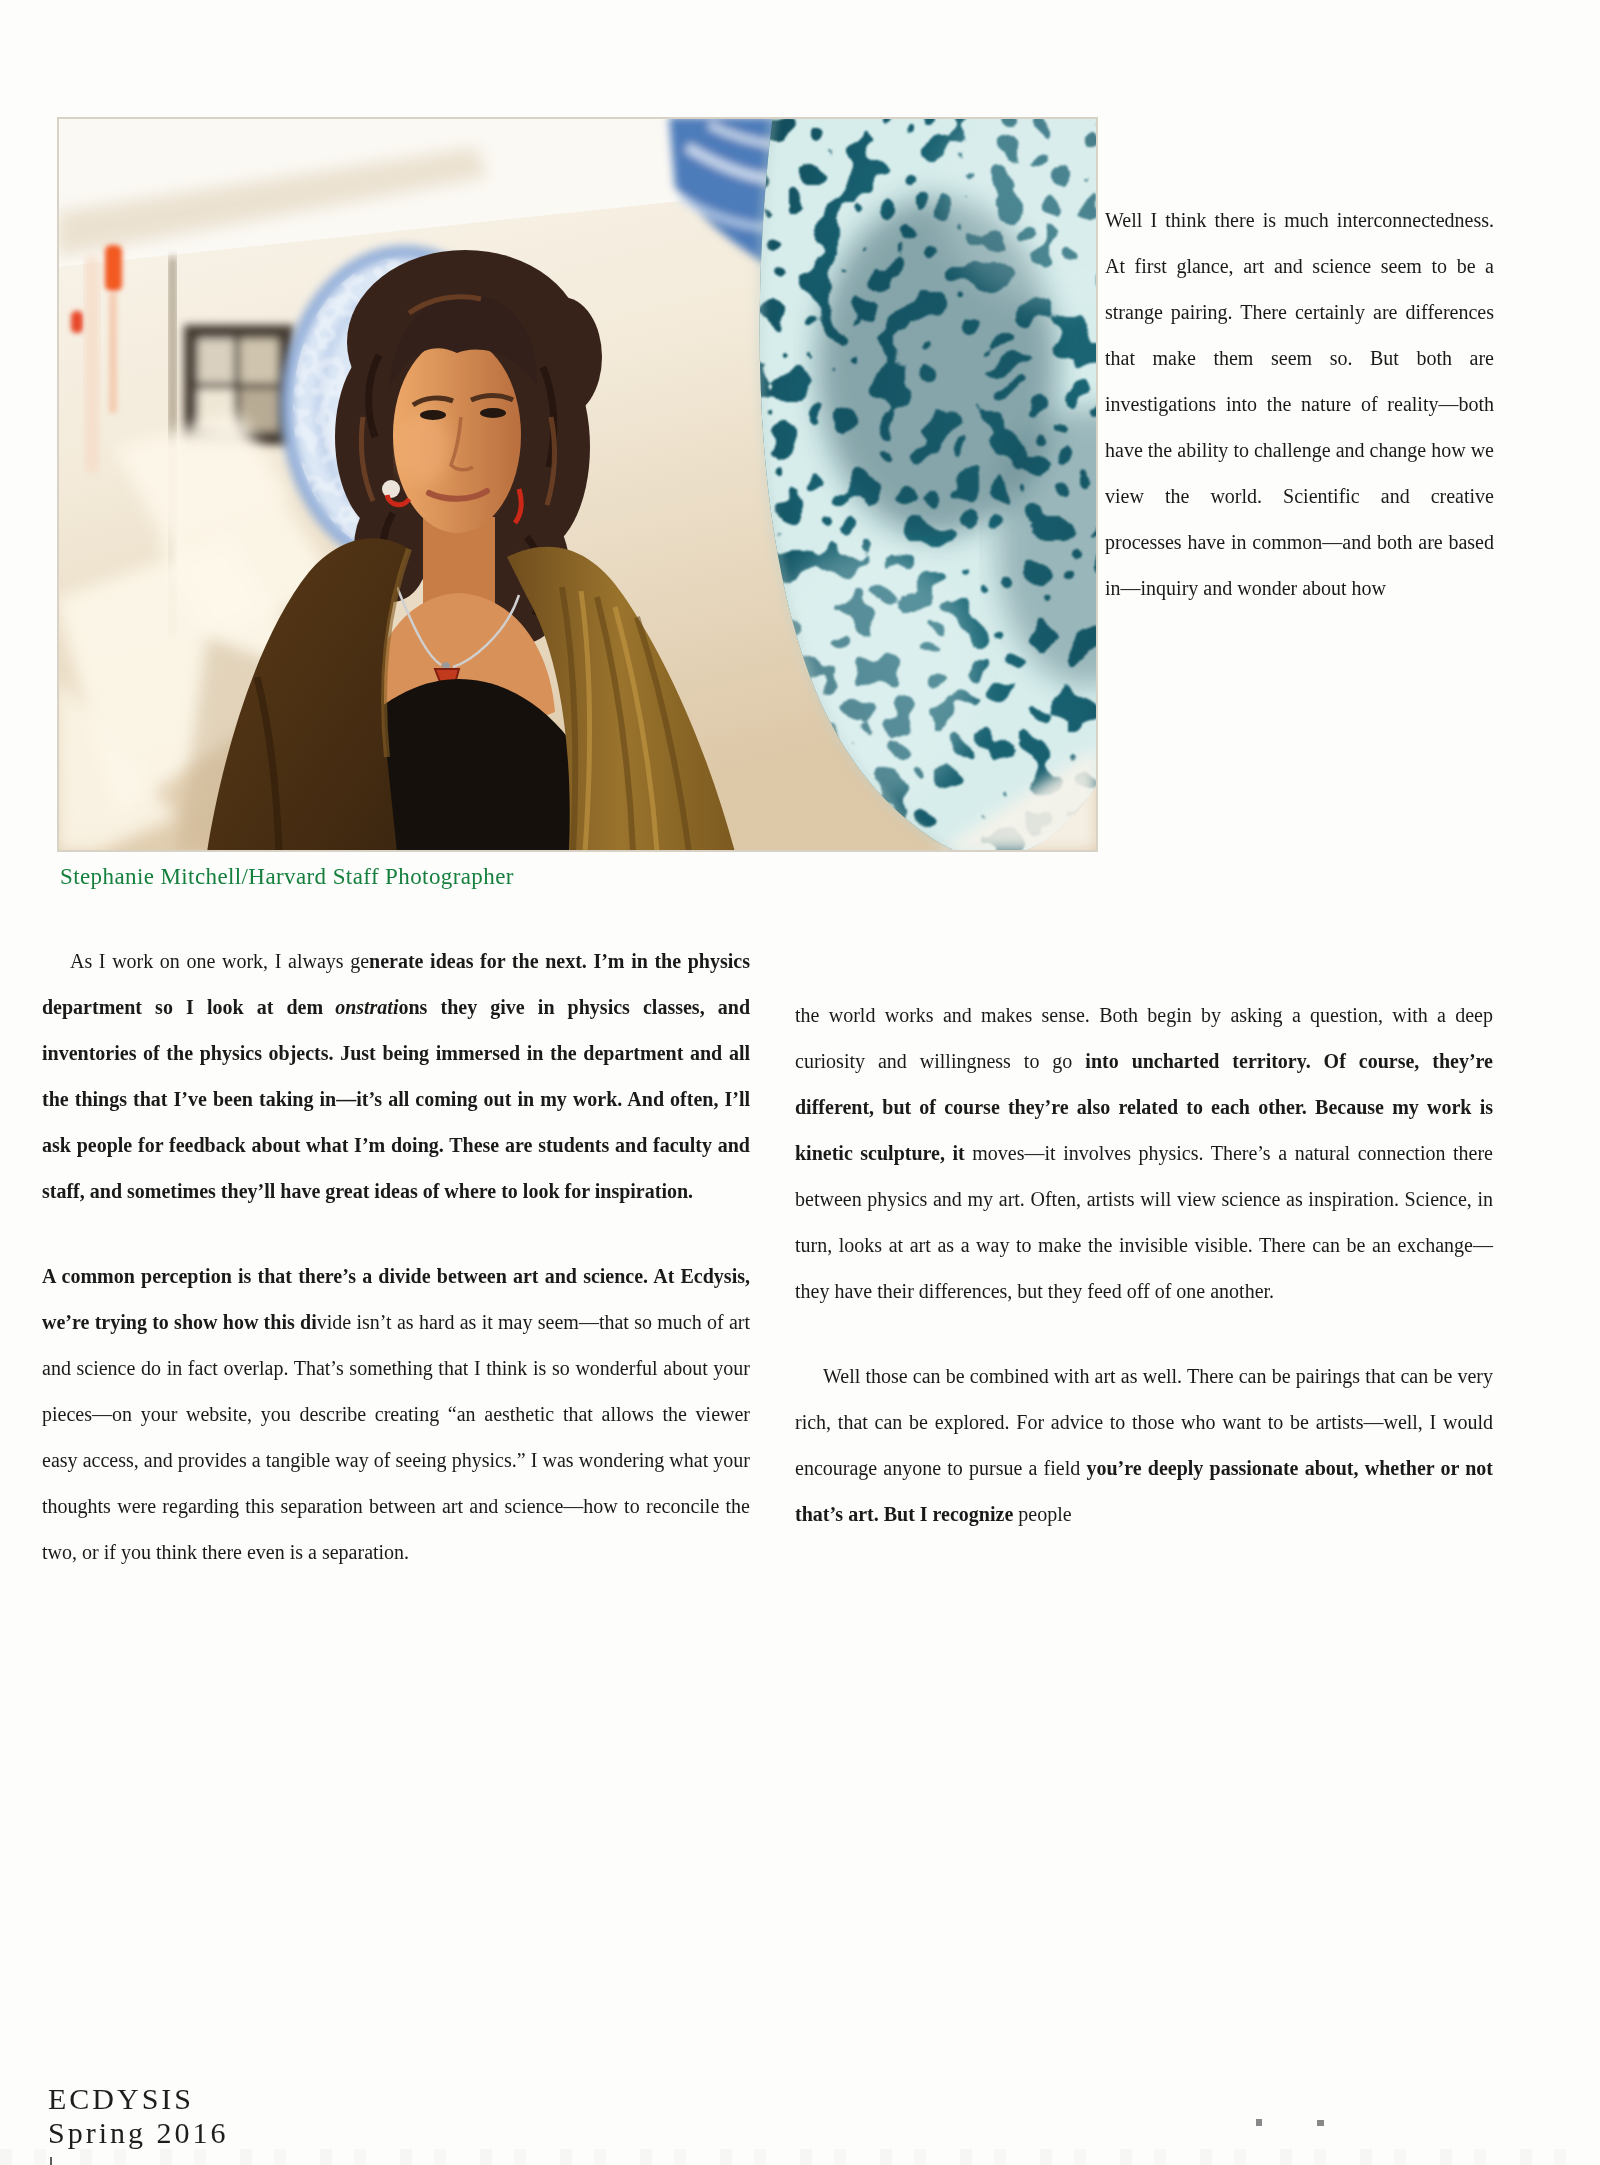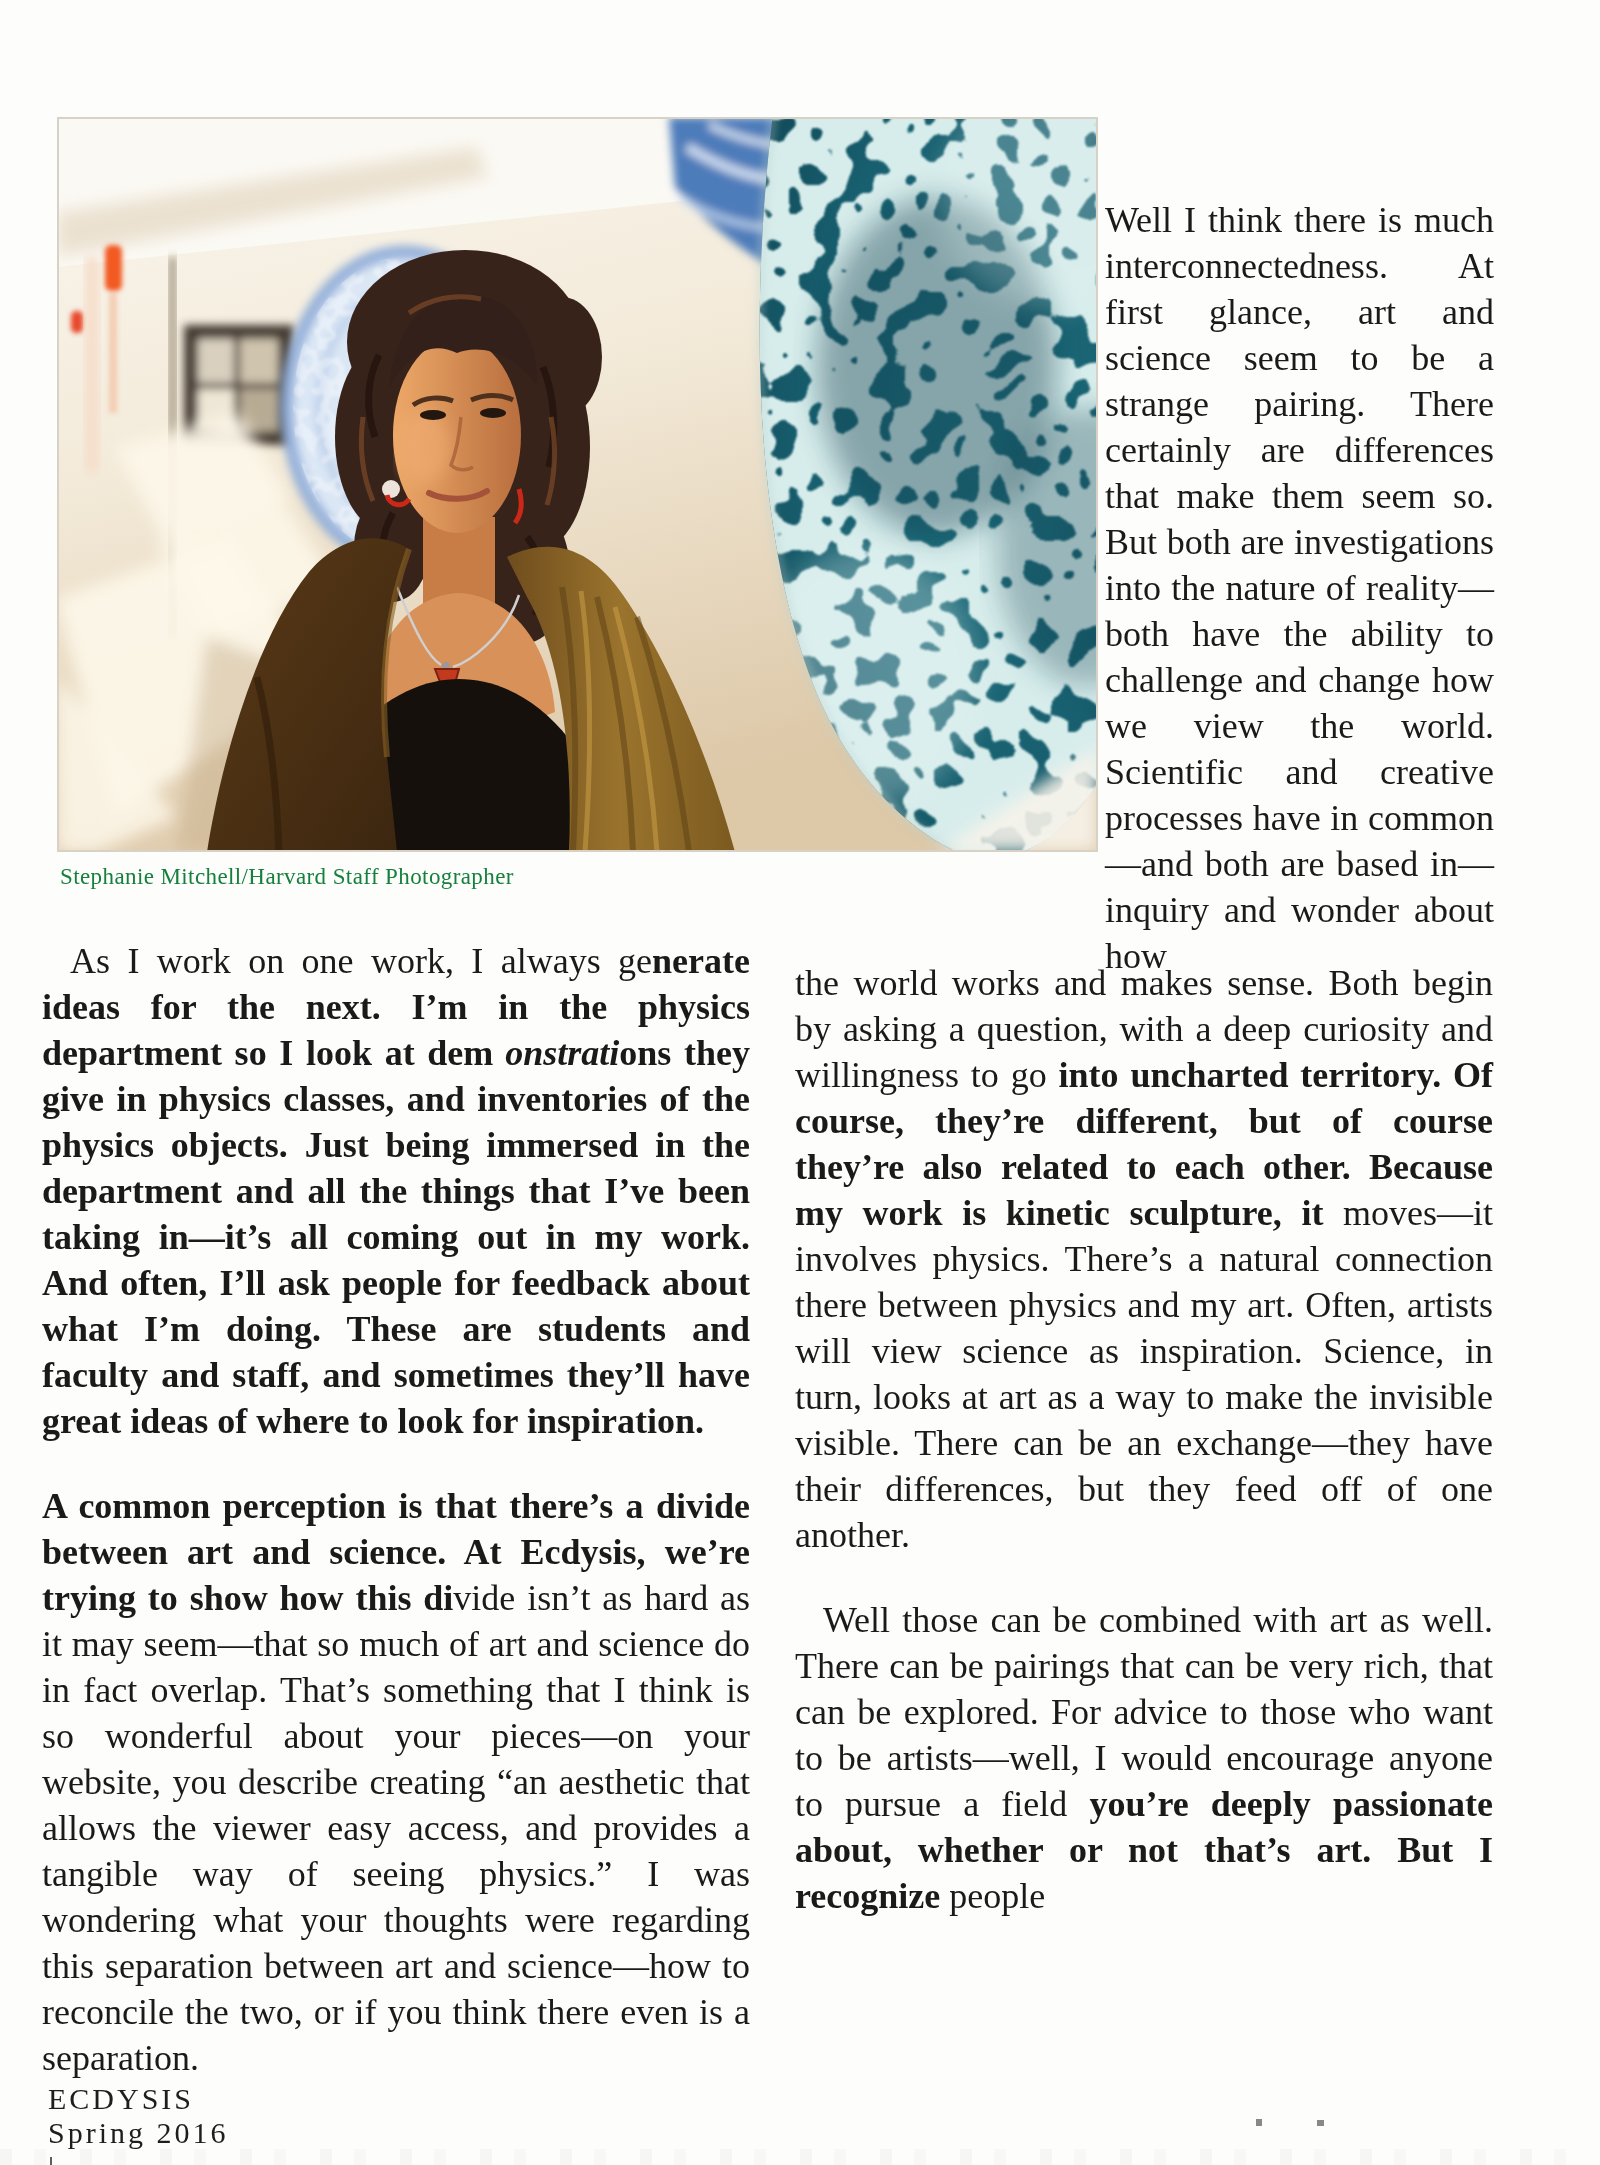--- a/index.html
+++ b/index.html
@@ -7,27 +7,27 @@
     position:relative; width:1600px; height:2165px; margin:0 auto;
     background:#fdfdfb; overflow:hidden;
     font-family:"Liberation Serif", serif; color:#1a1a1a;
   }
   .photo-wrap { position:absolute; left:57px; top:117px; width:1041px; height:735px; margin:0; padding:0; }
   .photo-wrap svg { display:block; }
   .caption {
     position:absolute; left:60px; top:864px; width:620px;
     font-size:23px; letter-spacing:0.4px; color:#15803d;
   }
-  .body-text { font-size:36px; line-height:46px; text-align:justify; }
+  .body-text { font-size:20px; line-height:46px; text-align:justify; }
   .para { margin:0; }
   .para + .para { margin-top:39px; }
   .indent { text-indent:28px; }
   .col-left  { position:absolute; left:42px;  top:938px; width:708px; }
   .col-right-narrow { position:absolute; left:1105px; top:197px; width:389px; }
-  .col-right-wide   { position:absolute; left:795px;  top:960px; width:698px; }
+  .col-right-wide   { position:absolute; left:795px;  top:992px; width:698px; }
   .b { font-weight:bold; }
   .i { font-style:italic;margin-left:12px; }
   .footer {
     position:absolute; top:2082px; left:0; right:107px;
     display:flex; justify-content:flex-end; align-items:baseline;
     font-size:30px; color:#1e1e1e; letter-spacing:3px;flex-direction:column;
   }
   .footer .issue { margin-left:28px; }
   .footer .sep { margin-left:16px; color:#2a2a2a; }
   .footer .pagenum { margin-left:48px; letter-spacing:4px; }

